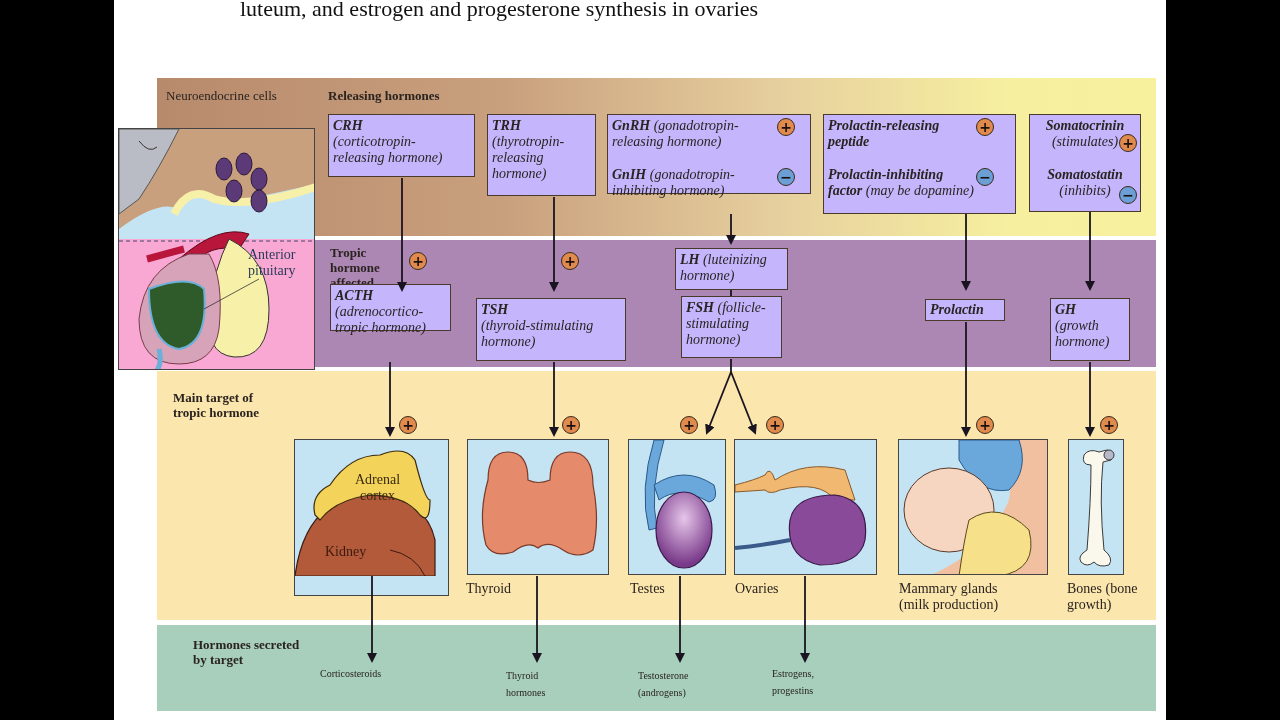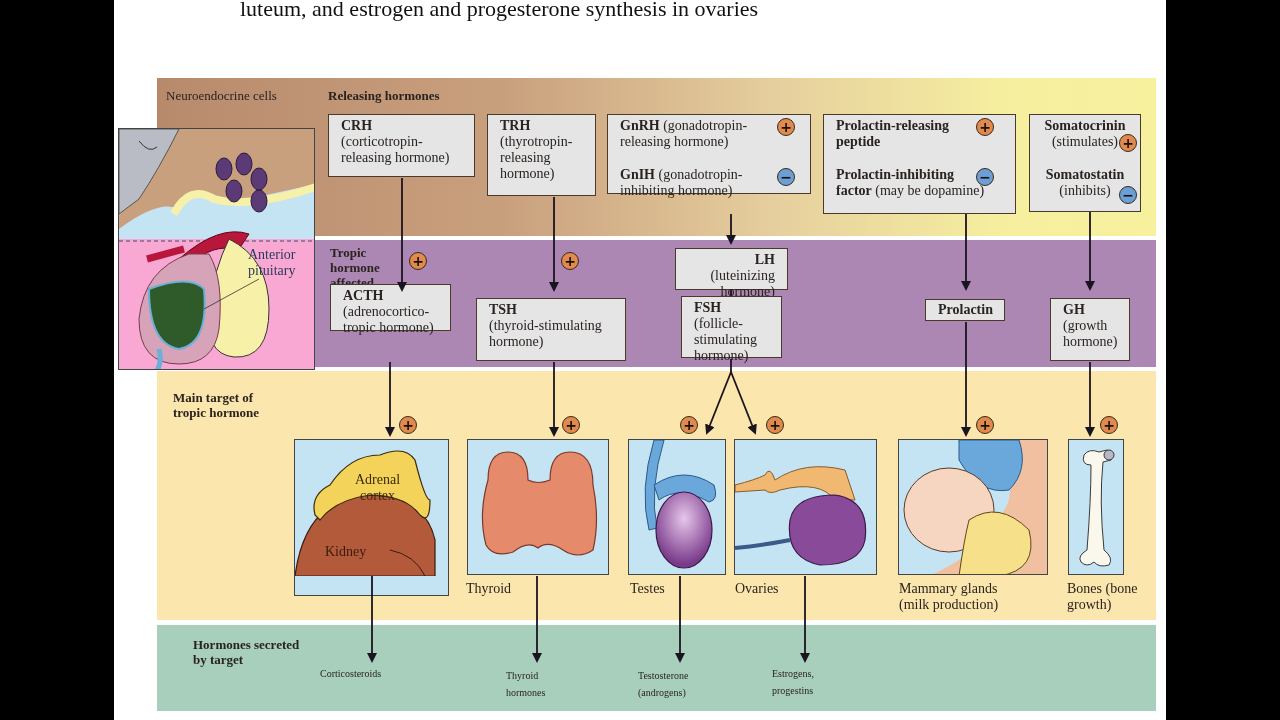--- a/index.html
+++ b/index.html
@@ -7,21 +7,21 @@
   body { position: relative; font-family: "Liberation Serif", "DejaVu Serif", serif; color: #2a2320; }
   .page { position: absolute; left: 114px; top: 0; width: 1052px; height: 720px; background: #fff; }
   .heading { position: absolute; left: 240px; top: -4px; font-size: 22px; color: #111; white-space: nowrap; }
   .band { position: absolute; left: 157px; width: 999px; }
   .band-releasing { top: 78px; height: 158px; background: linear-gradient(90deg, #b78a6c 0%, #c9a07e 35%, #e6cf9e 62%, #f6ef9f 85%, #f7f19e 100%); }
   .band-tropic { top: 240px; height: 127px; background: #ad87b3; }
   .band-target { top: 371px; height: 249px; background: #fbe6ad; }
   .band-secreted { top: 625px; height: 86px; background: #a7cfbb; }
   .sec-label { position: absolute; font-size: 13px; font-weight: bold; line-height: 15px; }
   .neuro-label { position: absolute; left: 166px; top: 88px; font-size: 13px; }
-  .box { position: absolute; background: #e5e5e5; border: 1.5px solid #4a3a2a; font-size: 14px; line-height: 16px; padding: 3px 12px; }
+  .box { position: absolute; background: #c4b5fd; border: 1.5px solid #4a3a2a; font-size: 14px; line-height: 16px; padding: 3px 4px; font-style: italic; }
   .box b { font-weight: bold; }
   .plus, .minus { position: absolute; width: 18px; height: 18px; border-radius: 50%; border: 1.5px solid #3a2a1a; display: flex; align-items: center; justify-content: center; font-family: "DejaVu Sans", sans-serif; font-weight: bold; font-size: 14px; line-height: 1; color: #1a1010; }
   .plus { background: #e08a4e; }
   .minus { background: #6b9fd6; }
   .img-box { position: absolute; border: 1.5px solid #444; background: #c4e3f3; overflow: hidden; }
   .organ-label { position: absolute; font-size: 14px; line-height: 16px; }
   .hormone-out { position: absolute; font-size: 10px; line-height: 17px; text-align: left; }
   svg.arrows { position: absolute; left: 0; top: 0; width: 1280px; height: 720px; pointer-events: none; }
 </style>
 </head>
@@ -127,21 +127,21 @@
 <div class="box" style="left:330px;top:284px;width:121px;height:47px;">
   <div><b>ACTH</b></div>
   <div>(adrenocortico-</div>
   <div>tropic hormone)</div>
 </div>
 <div class="box" style="left:476px;top:298px;width:150px;height:63px;">
   <div><b>TSH</b></div>
   <div>(thyroid-stimulating</div>
   <div>hormone)</div>
 </div>
-<div class="box" style="left:675px;top:248px;width:113px;height:42px;text-align:right;">
+<div class="box" style="left:675px;top:248px;width:113px;height:42px;">
   <div><b>LH</b><span> (luteinizing</span></div>
   <div>hormone)</div>
 </div>
 <div class="box" style="left:681px;top:296px;width:101px;height:62px;">
   <div><b>FSH</b><span> (follicle-</span></div>
   <div>stimulating</div>
   <div>hormone)</div>
 </div>
 <div class="box" style="left:925px;top:299px;width:80px;height:22px;padding-top:2px;">
   <b>Prolactin</b>

